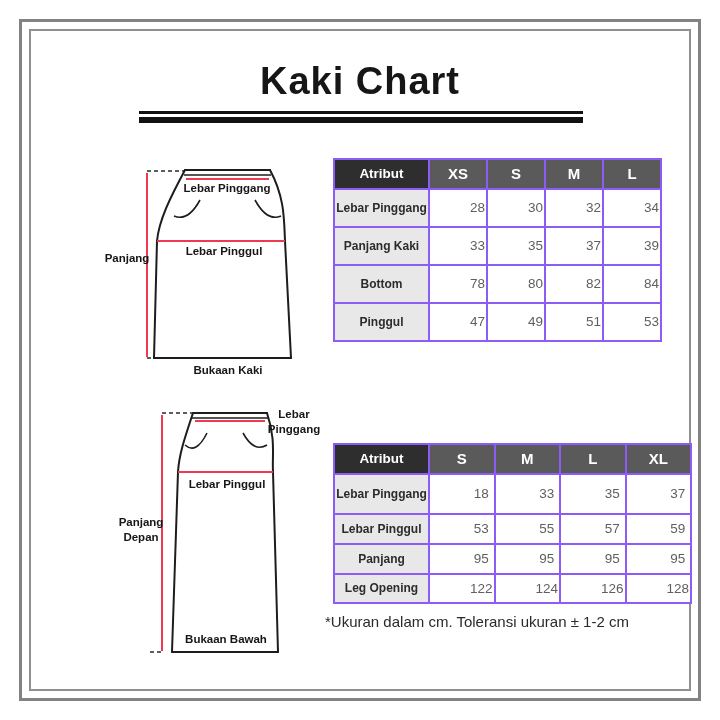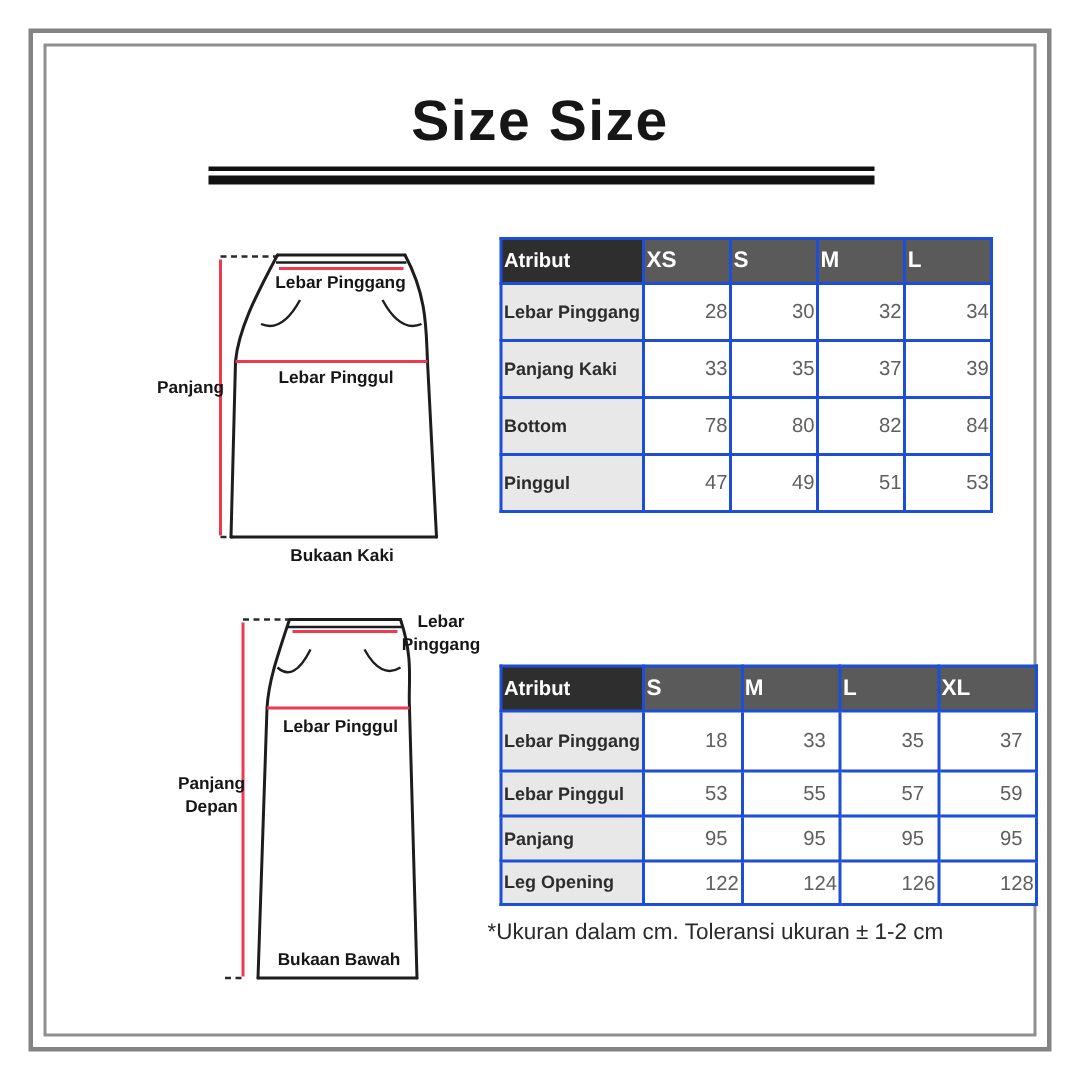--- a/index.html
+++ b/index.html
@@ -28,21 +28,21 @@
   .seam-thin { fill: none; stroke: #1d1d1d; stroke-width: 1.6; }
   .measure { fill: none; stroke: #ee3a50; stroke-width: 2; }
   .dash { fill: none; stroke: #2a2a2a; stroke-width: 1.6; stroke-dasharray: 4 3; }
   .diag-label { font-family: "Liberation Sans", sans-serif; font-size: 11.5px;
                 font-weight: bold; fill: #161616; }
 
   
   table { border-collapse: collapse; table-layout: fixed; position: absolute; left: 333px; }
   #table1 { top: 158px; }
   #table2 { top: 443px; }
-  td, th { border: 2px solid #1d4ed8; text-align: left; vertical-align: middle;
+  td, th { border: 2px solid #8b5cf6; text-align: center; vertical-align: middle;
            padding: 1px; line-height: 1.18; }
   col.c-attr { width: 95px; }
   col.c-size { width: 42px; }
   .h-attr { background: #2e2e2e; color: #ffffff; font-weight: bold; font-size: 13.5px; }
   .h-size { background: #5a5a5a; color: #ffffff; font-weight: bold; font-size: 15px; }
   .c-label { background: #e8e8e8; color: #2c2c2c; font-weight: bold; font-size: 12px; }
   .c-val { background: #ffffff; color: #5f5f5f; font-size: 13.5px; padding-left: 40px; }
   #table1 thead tr { height: 30px; }
   #table1 tbody tr { height: 38px; }
   #table2 thead tr { height: 30px; }
@@ -52,21 +52,21 @@
   #table2 tbody tr:nth-child(4) { height: 29px; }
 
   .footnote { position: absolute; left: 325px; top: 613px; font-size: 15px; color: #2a2a2a; }
 </style>
 </head>
 <body>
 
 <div class="frame-outer"></div>
 <div class="frame-inner"></div>
 
-<h1 class="title">Size Size</h1>
+<h1 class="title">Kaki Chart</h1>
 <div class="rule-wrap">
   <div class="rule-thin"></div>
   <div class="rule-gap"></div>
   <div class="rule-thick"></div>
 </div>
 
 <svg id="skirt-short" class="svg-diagram" width="210" height="222" viewBox="0 0 210 222">
 
   <path class="dash" d="M47,13 L84,13"></path>
   <path class="dash" d="M47,200 L56,200"></path>

